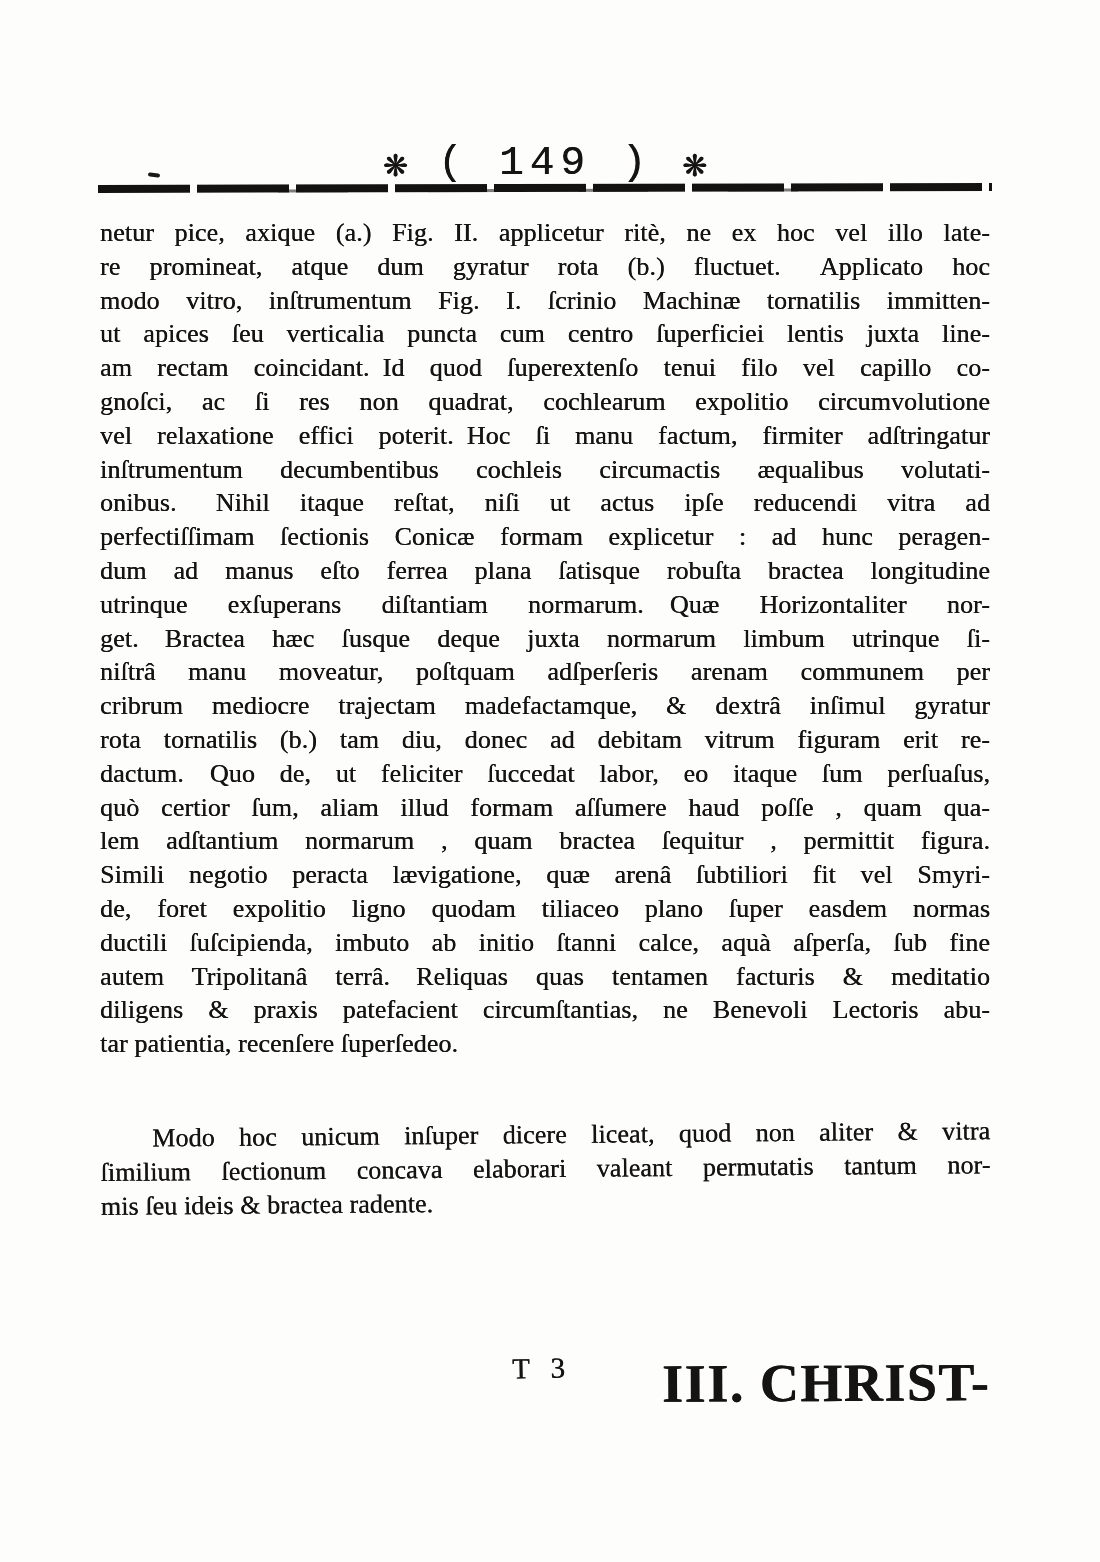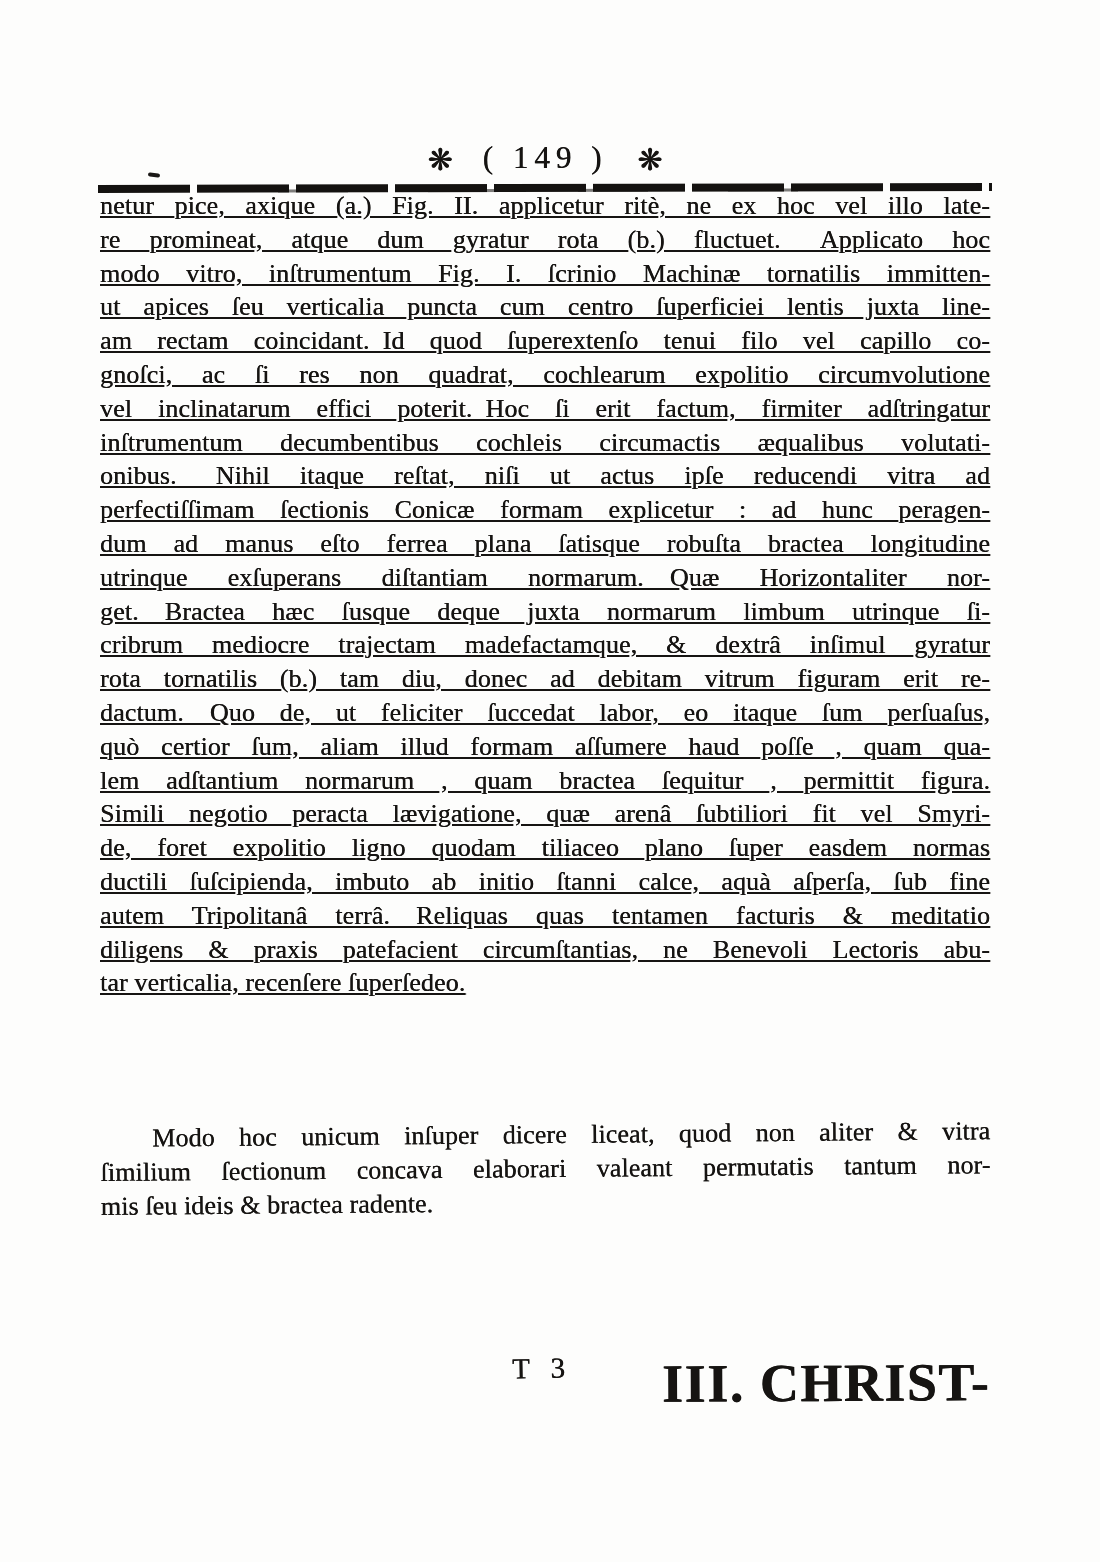--- a/index.html
+++ b/index.html
@@ -24,21 +24,22 @@
     text-shadow: 0.4px 0 0 currentColor;
   }
   .ornament {
     font-family: "DejaVu Sans", "DejaVu Serif", sans-serif;
     font-size: 30px;
     position: relative; top: 2px;
     text-shadow: 0.5px 0 0 currentColor;
   }
   .page-number {
     letter-spacing: 6px;
-    font-size: 31px;
+    font-size: 41px;
+    font-family: Liberation Mono, monospace;
   }
   .stray-mark {
     position: absolute;
     left: 148px; top: 173px;
     width: 12px; height: 4px;
     background: #1a1816;
     transform: rotate(6deg);
     border-radius: 2px;
   }
   .header-rule {
@@ -58,21 +59,21 @@
   }
   
   .text-block {
     position: absolute;
     left: 100px; width: 890px;
     font-size: 26px;
     line-height: 33.8px;
     letter-spacing: 0.1px;
     text-shadow: 0.35px 0 0 currentColor;
   }
-  #para1 { top: 189px; text-decoration: underline; }
+  #para1 { top: 216px; }
   #para2 { top: 1122px; transform: rotate(-0.5deg); transform-origin: 0 0; }
   .para .line {
     text-align: justify;
     text-align-last: justify;
     white-space: normal;
     height: 33.8px;
   }
   .para .line:last-child {
     text-align-last: left;
   }
@@ -114,38 +115,39 @@
 
   <div class="header-rule"></div>
 
   <div id="para1" class="text-block para">
       <div class="line">netur pice, axique (a.) Fig. II. applicetur ritè, ne ex hoc vel illo late-</div>
       <div class="line">re promineat, atque dum gyratur rota (b.) fluctuet.  Applicato hoc</div>
       <div class="line">modo vitro, inſtrumentum Fig. I. ſcrinio Machinæ tornatilis immitten-</div>
       <div class="line">ut apices ſeu verticalia puncta cum centro ſuperficiei lentis juxta line-</div>
       <div class="line">am rectam coincidant. Id quod ſuperextenſo tenui filo vel capillo co-</div>
       <div class="line">gnoſci, ac ſi res non quadrat, cochlearum expolitio circumvolutione</div>
-      <div class="line">vel inclinatarum effici poterit. Hoc ſi erit factum, firmiter adſtringatur</div>
+      <div class="line">vel relaxatione effici poterit. Hoc ſi manu factum, firmiter adſtringatur</div>
       <div class="line">inſtrumentum decumbentibus cochleis circumactis æqualibus volutati-</div>
       <div class="line">onibus.  Nihil itaque reſtat, niſi ut actus ipſe reducendi vitra ad</div>
       <div class="line">perfectiſſimam ſectionis Conicæ formam explicetur : ad hunc peragen-</div>
       <div class="line">dum ad manus eſto ferrea plana ſatisque robuſta bractea longitudine</div>
       <div class="line">utrinque exſuperans diſtantiam normarum. Quæ Horizontaliter nor-</div>
       <div class="line">get. Bractea hæc ſusque deque juxta normarum limbum utrinque ſi-</div>
+      <div class="line">niſtrâ manu moveatur, poſtquam adſperſeris arenam communem per</div>
       <div class="line">cribrum mediocre trajectam madefactamque, &amp; dextrâ inſimul gyratur</div>
       <div class="line">rota tornatilis (b.) tam diu, donec ad debitam vitrum figuram erit re-</div>
       <div class="line">dactum. Quo de, ut feliciter ſuccedat labor, eo itaque ſum perſuaſus,</div>
       <div class="line">quò certior ſum, aliam illud formam aſſumere haud poſſe , quam qua-</div>
       <div class="line">lem adſtantium normarum , quam bractea ſequitur , permittit figura.</div>
       <div class="line">Simili negotio peracta lævigatione, quæ arenâ ſubtiliori fit vel Smyri-</div>
       <div class="line">de, foret expolitio ligno quodam tiliaceo plano ſuper easdem normas</div>
       <div class="line">ductili ſuſcipienda, imbuto ab initio ſtanni calce, aquà aſperſa, ſub fine</div>
       <div class="line">autem Tripolitanâ terrâ. Reliquas quas tentamen facturis &amp; meditatio</div>
       <div class="line">diligens &amp; praxis patefacient circumſtantias, ne Benevoli Lectoris abu-</div>
-      <div class="line">tar verticalia, recenſere ſuperſedeo.</div>
+      <div class="line">tar patientia, recenſere ſuperſedeo.</div>
     </div>
 
   <div id="para2" class="text-block para indent-first">
       <div class="line">Modo hoc unicum inſuper dicere liceat, quod non aliter &amp; vitra</div>
       <div class="line">ſimilium ſectionum concava elaborari valeant permutatis tantum nor-</div>
       <div class="line">mis ſeu ideis &amp; bractea radente.</div>
     </div>
 
   <div class="footer">
     <span class="signature-mark">T 3</span>

